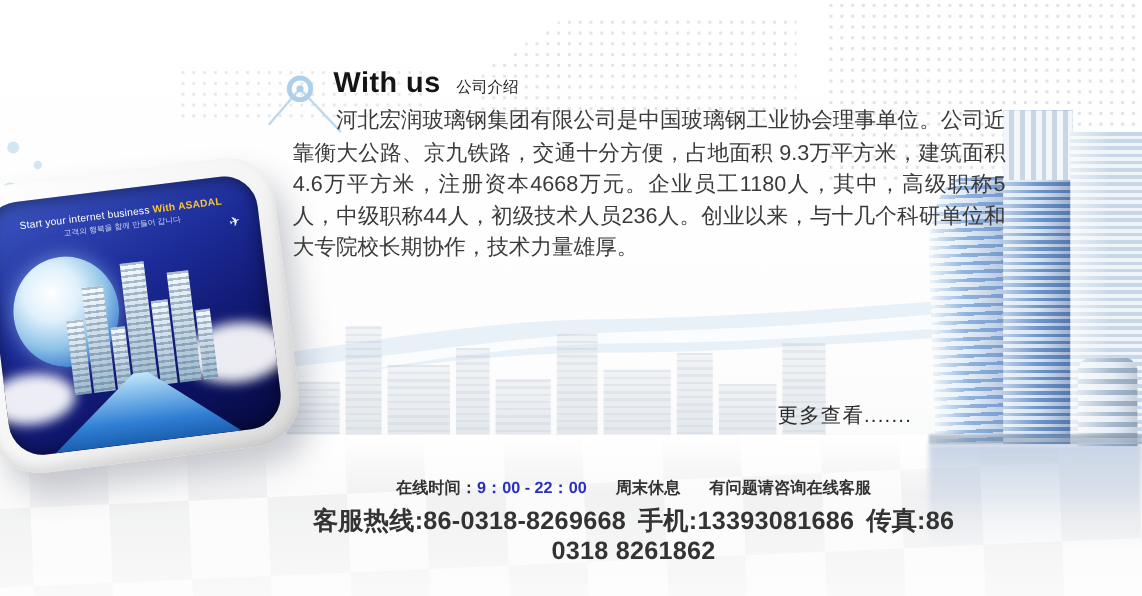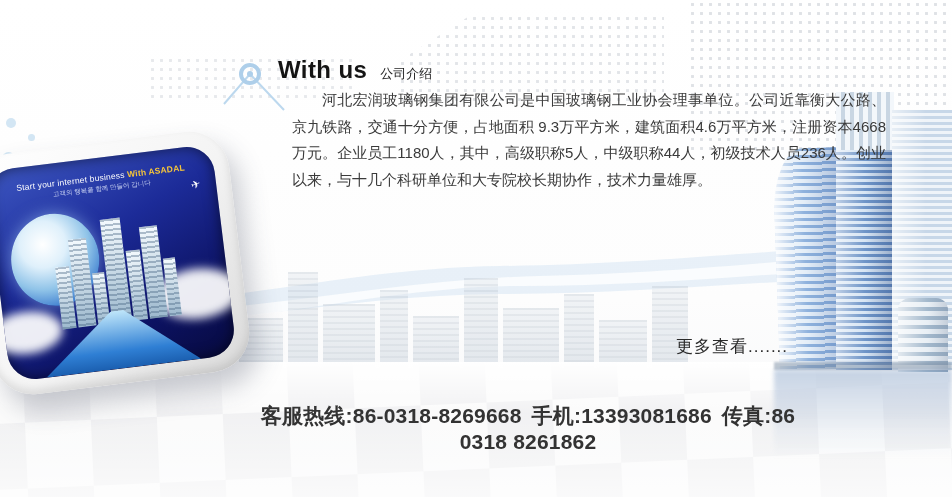--- a/index.html
+++ b/index.html
@@ -23,25 +23,25 @@
   
   .net-icon { position:absolute; left:222px; top:52px; width:90px; height:70px; }
 
   
   .title-row { position:absolute; left:278px; top:56px; white-space:nowrap; }
   .title-en { font-size:24px; font-weight:bold; color:#141414; letter-spacing:.4px; }
   .title-zh { font-size:13px; color:#1e1e1e; margin-left:13px; }
 
   
   .article { position:absolute; left:244px; top:87px; width:594px;
-             font-size:15px; line-height:26.5px; color:#3a3a3a; text-align:justify;margin-left:48px; }
+             font-size:18px; line-height:26.5px; color:#3a3a3a; text-align:justify; }
   .article p { margin:0; text-indent:2em; }
 
   .more { position:absolute; left:648px; top:335px; font-size:17px; color:#2b2b2b;
-          letter-spacing:1px; cursor:pointer;padding-left:28px; }
+          letter-spacing:1px; cursor:pointer; }
 
   
   .wave { position:absolute; left:0; top:228px; width:880px; height:120px; opacity:.85; }
 
   
   .skyline { position:absolute; left:165px; top:262px; width:690px; height:106px;
              display:flex; align-items:flex-end; gap:5px; opacity:.42; }
   .skyline > div {
     background: linear-gradient(to bottom, #e2e8ee, #c3ced9);
     background-image: repeating-linear-gradient(to bottom, rgba(140,155,170,.35) 0 2px, transparent 2px 6px),
@@ -204,18 +204,21 @@
     <span class="title-en">With us</span><span class="title-zh">公司介绍</span>
   </div>
 
   <div class="article">
     <p>河北宏润玻璃钢集团有限公司是中国玻璃钢工业协会理事单位。公司近靠衡大公路、京九铁路，交通十分方便，占地面积 9.3万平方米，建筑面积4.6万平方米，注册资本4668万元。企业员工1180人，其中，高级职称5人，中级职称44人，初级技术人员236人。创业以来，与十几个科研单位和大专院校长期协作，技术力量雄厚。</p>
   </div>
 
   <div class="more">更多查看.......</div>
 
   <div class="footer">
+    <div class="f1">
+      <span>在线时间：</span><span class="time">9：00 - 22：00</span><span class="sp"></span><span>周末休息</span><span class="sp"></span><span>有问题请咨询在线客服</span>
+    </div>
     <div class="f2">
       <span>客服热线:</span><span>86-0318-8269668</span><span class="sp-s"></span><span>手机:</span><span>13393081686</span><span class="sp-s"></span><span>传真:</span><span>86 0318 8261862</span>
     </div>
   </div>
 
 </div>
 
 </body></html>

